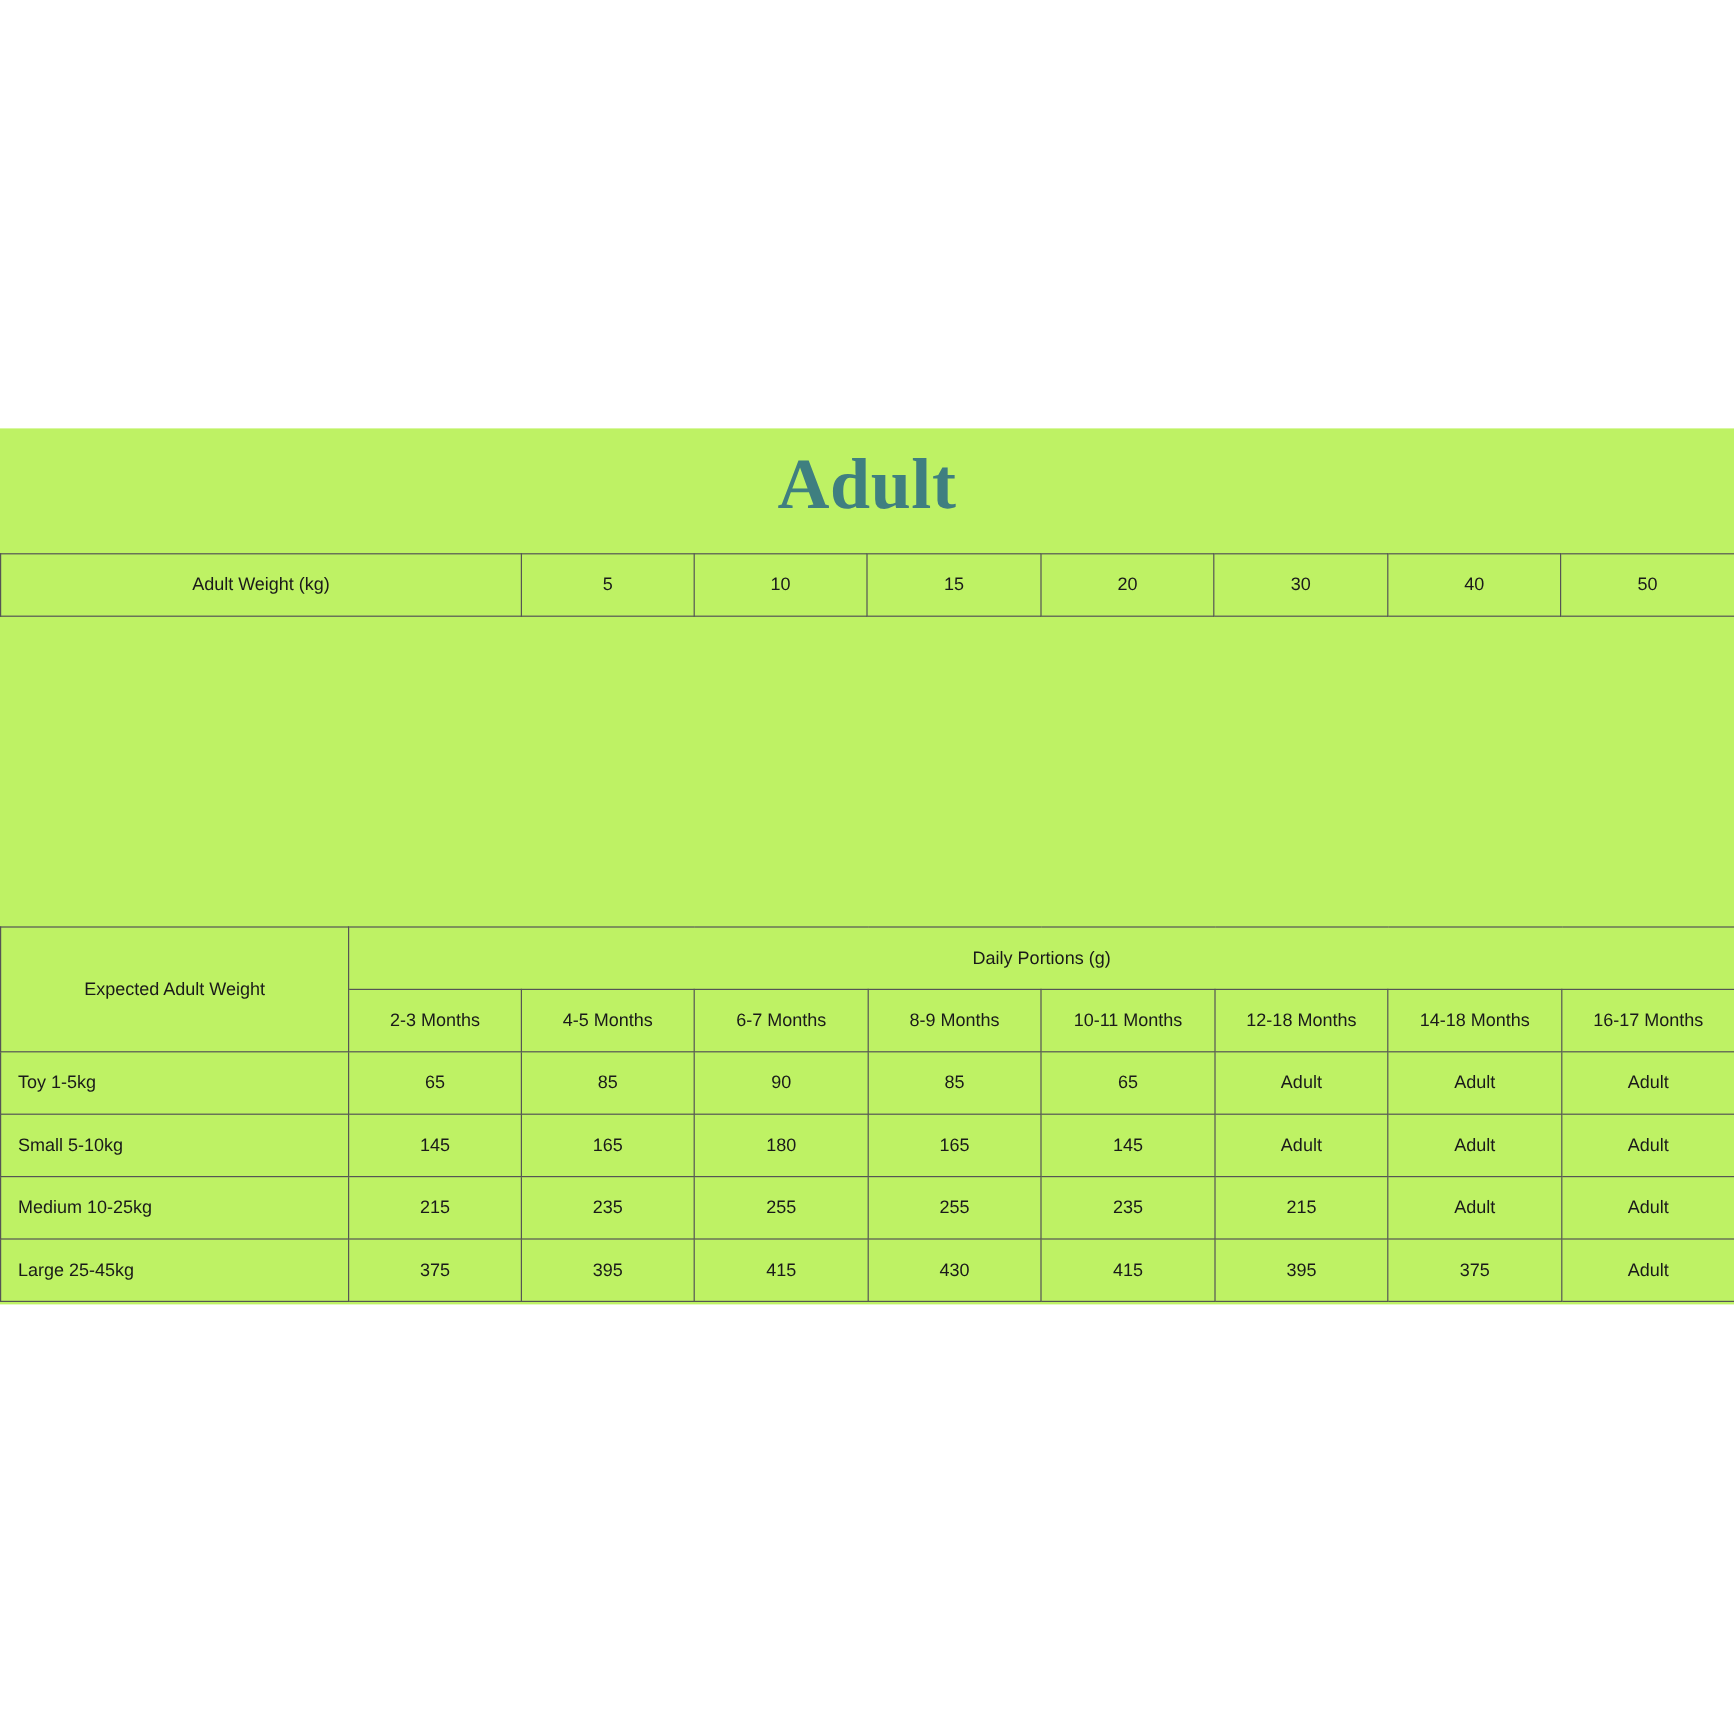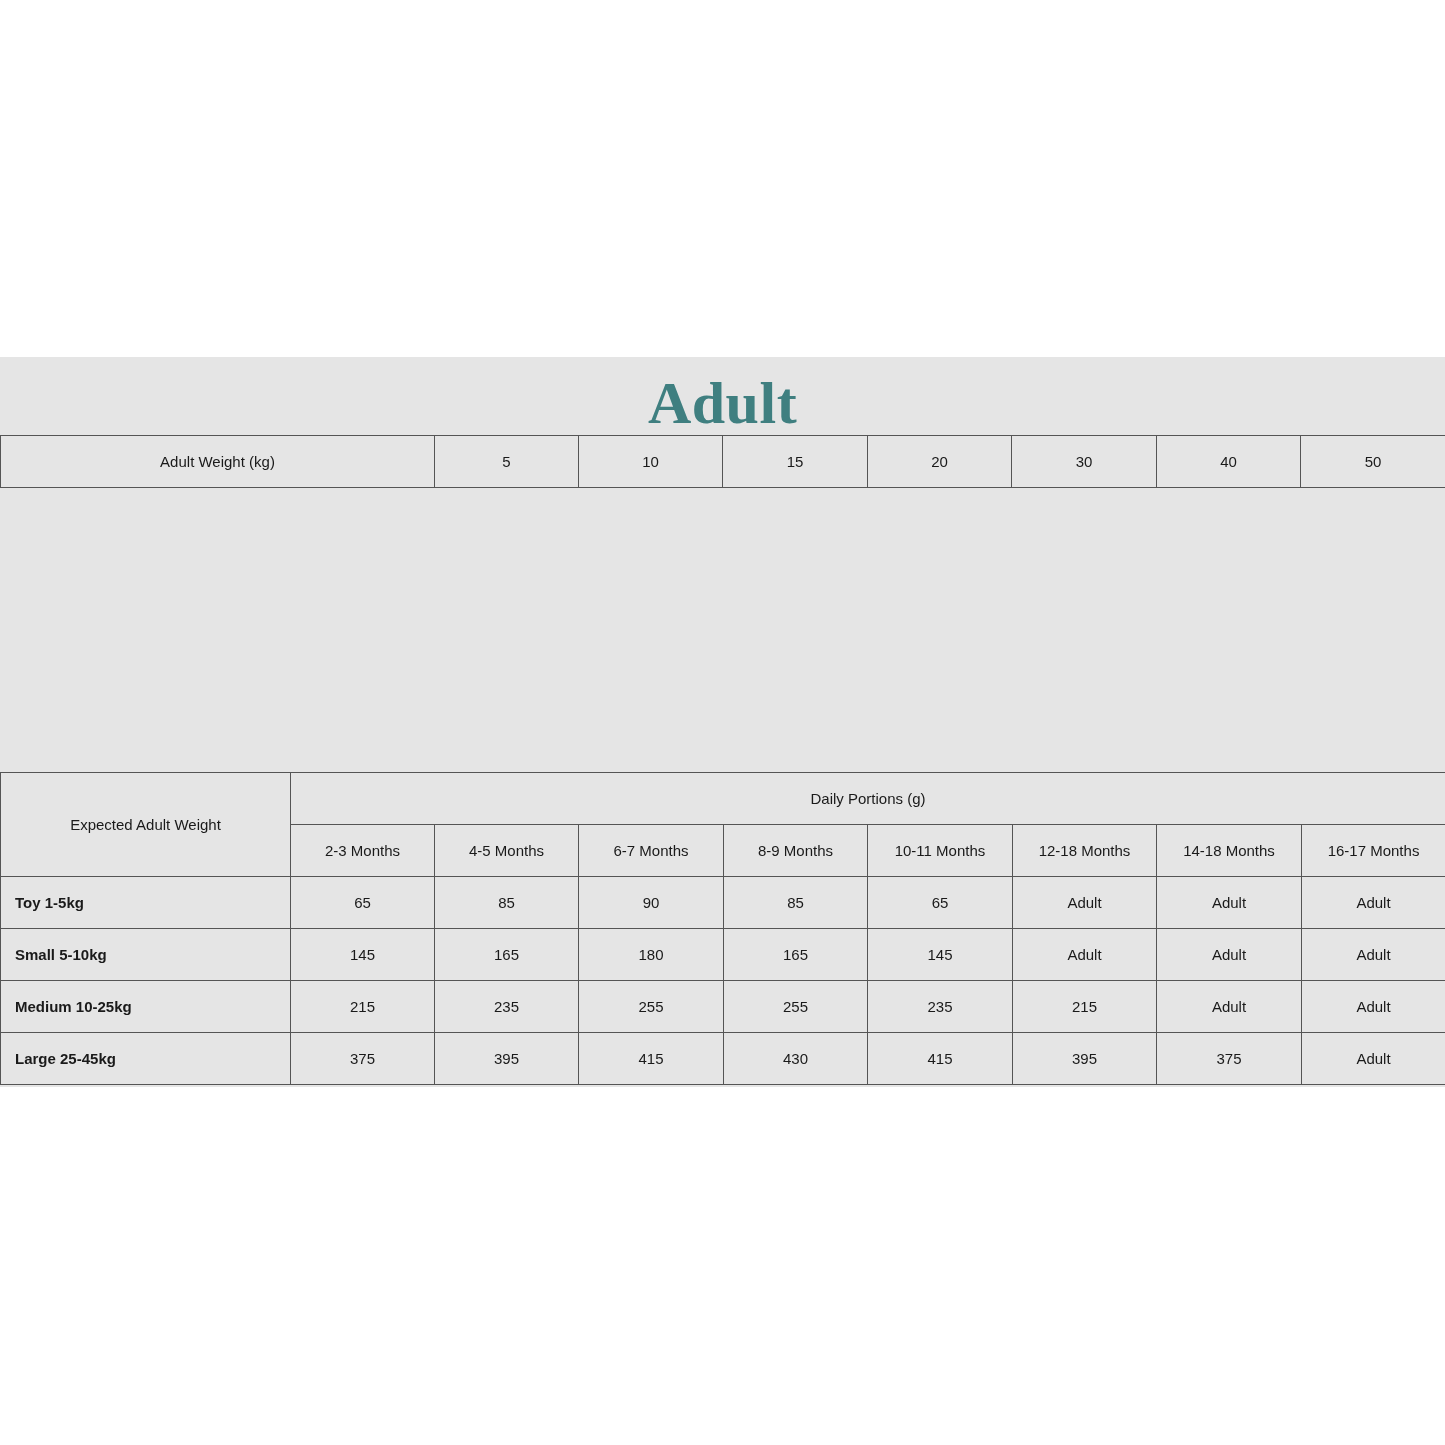--- a/index.html
+++ b/index.html
@@ -14,21 +14,21 @@
       overflow: hidden;
       font-family: "Liberation Sans", "DejaVu Sans", sans-serif;
       color: #1a1a1a;
     }
     .panel {
       position: absolute;
       left: 0;
       top: 357px;
       width: 1445px;
       height: 730px;
-      background: #e5e5e5;
+      background: #bef264;
     }
     .section-title {
       position: absolute;
       left: 0;
       width: 1445px;
       text-align: center;
       font-family: "Liberation Serif", "DejaVu Serif", serif;
       font-weight: bold;
       font-size: 60px;
       line-height: 60px;
@@ -49,27 +49,26 @@
     }
     table.grid td, table.grid th {
       border: 1px solid #555555;
       text-align: center;
       vertical-align: middle;
       font-weight: normal;
       padding: 0;
       height: 51px;
       color: #1a1a1a;
     }
-    #adult-table { top: 78px; border-radius: 26px; }
+    #adult-table { top: 104px; border-radius: 26px; }
     #puppy-table { top: 415px; }
 
     #puppy-table td.row-label {
       text-align: left;
       padding-left: 14px;
-      font-weight: bold;
     }
   </style>
 </head>
 <body>
 
 <div class="panel">
 
   <h1 class="section-title" id="adult-title">Adult</h1>
 
   <table class="grid" id="adult-table">

